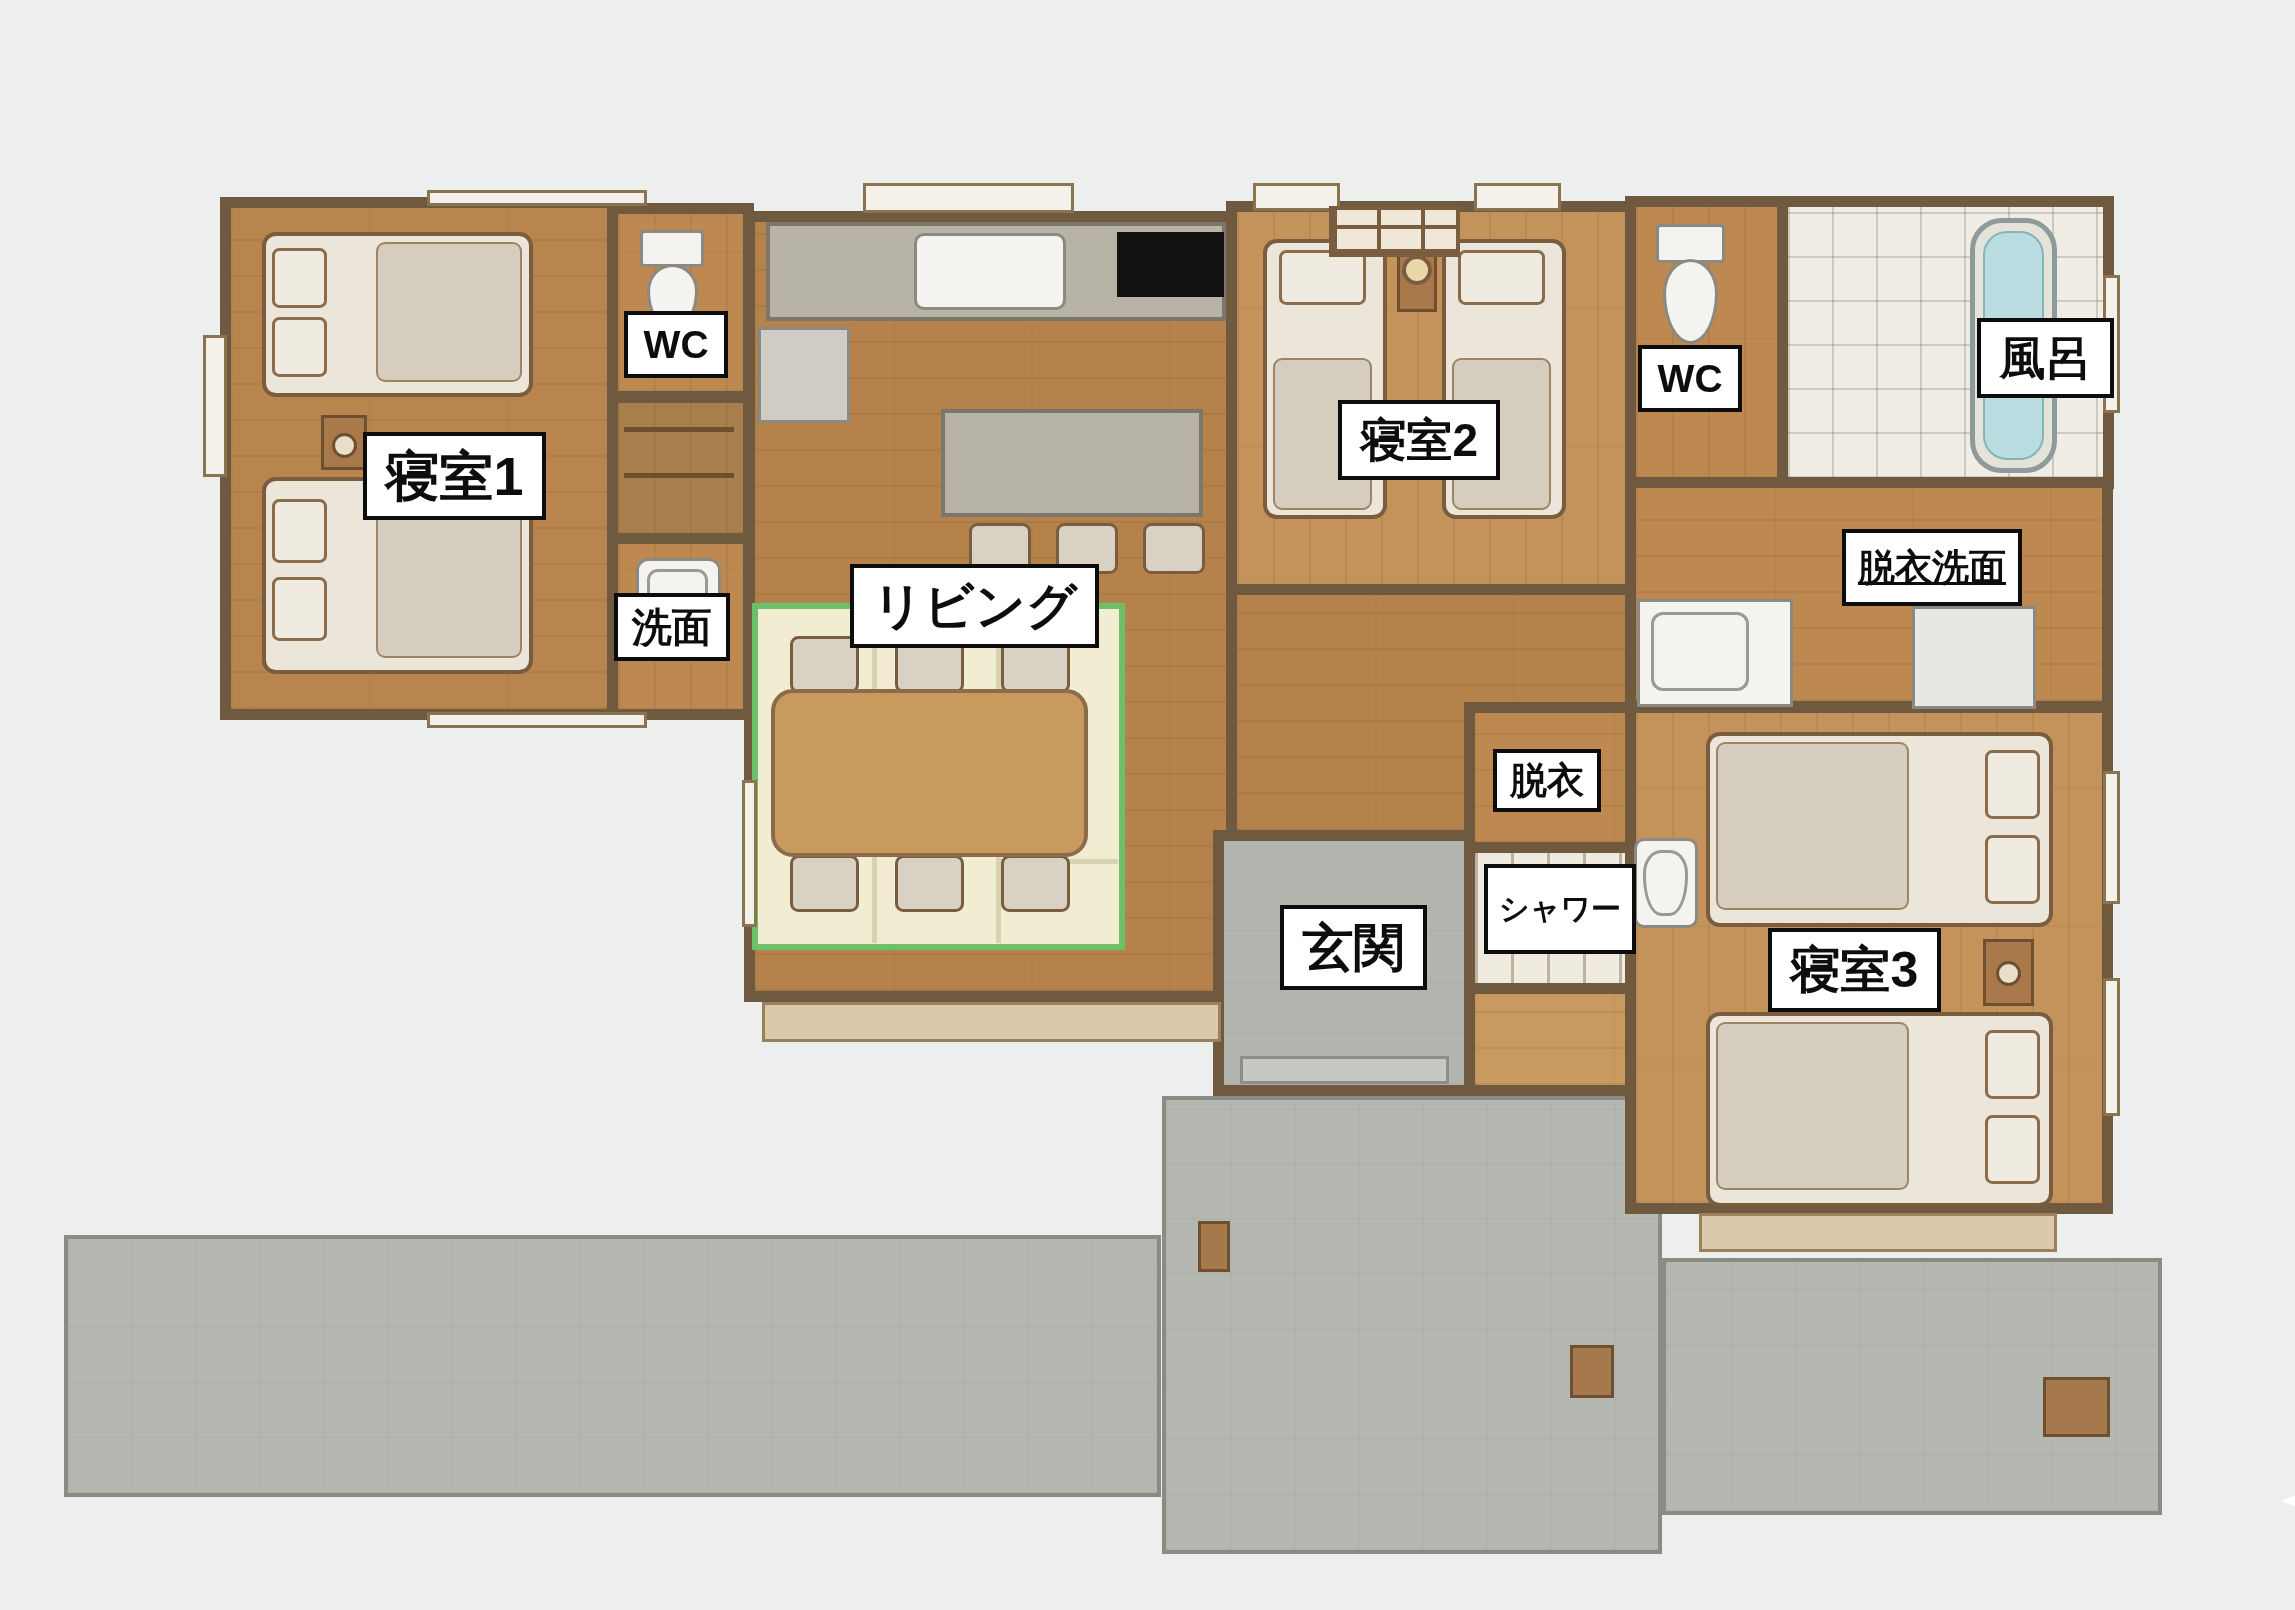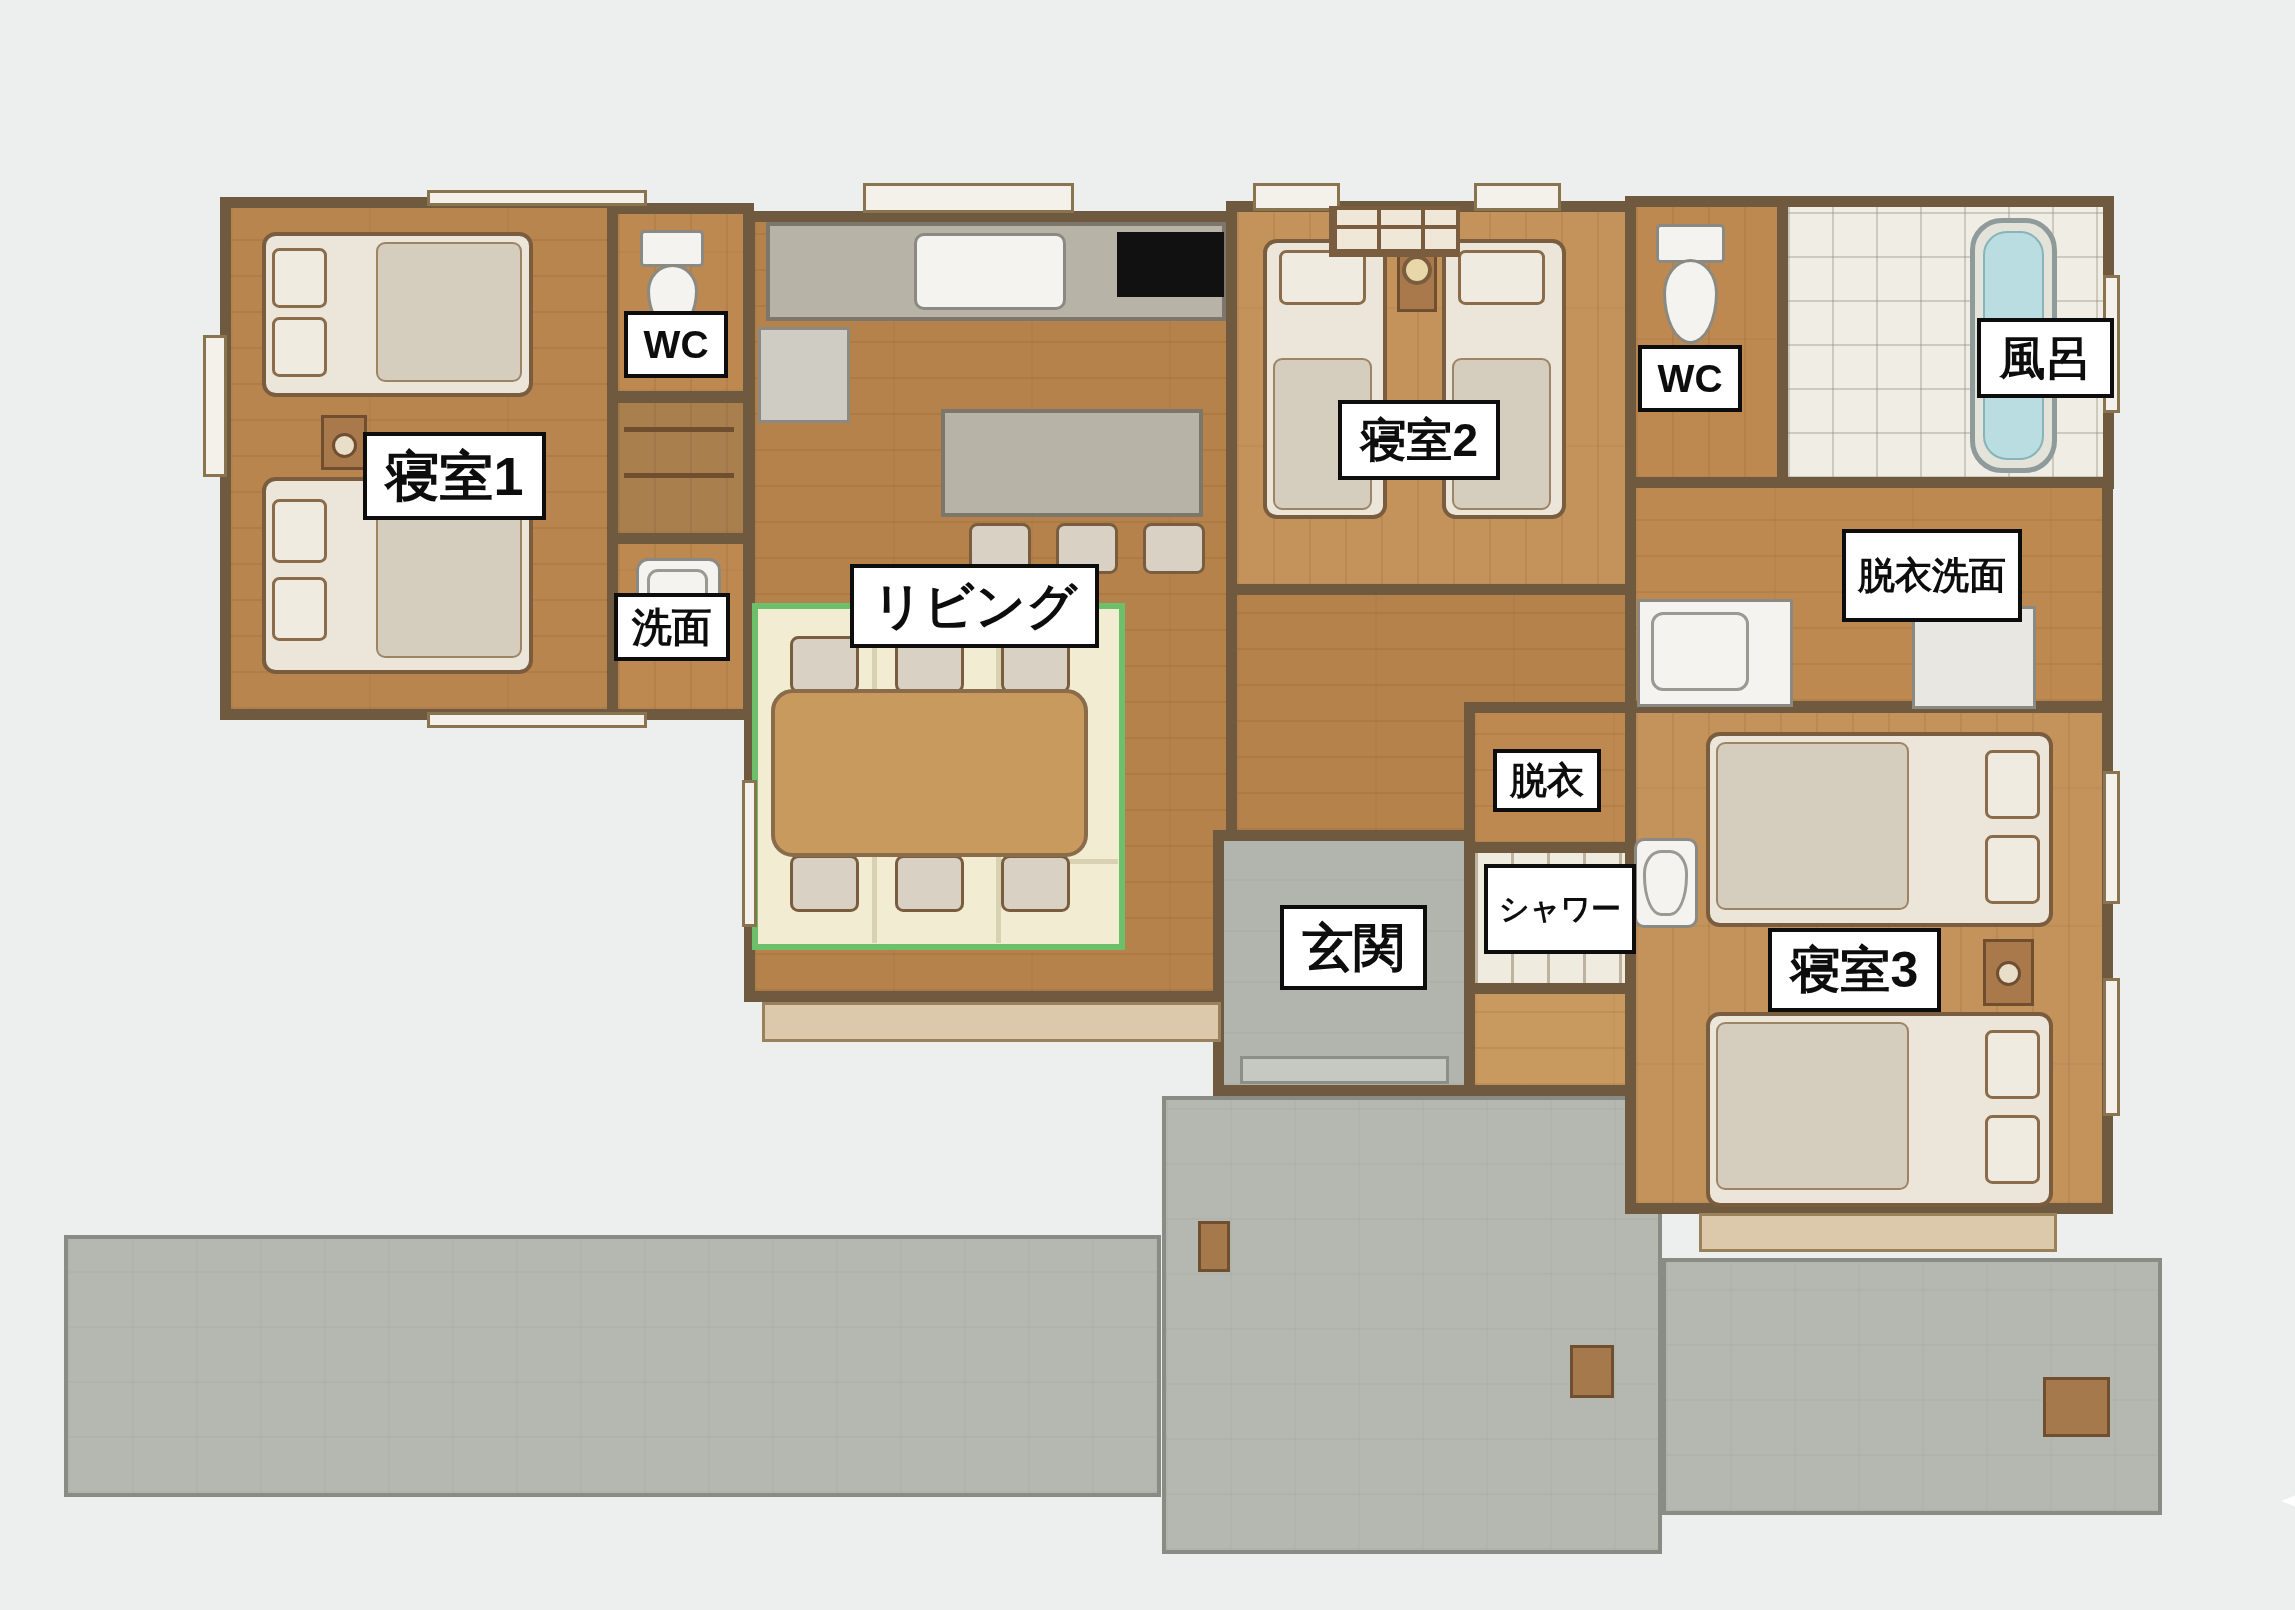--- a/index.html
+++ b/index.html
@@ -217,20 +217,20 @@
   <div class="knob" style="left:10px;top:19px;"></div>
 </div>
 
 <div class="label" style="left:363px;top:432px;font-size:54px;">寝室1</div>
 <div class="label" style="left:624px;top:311px;font-size:39px;padding:10px 15.6px;">WC</div>
 <div class="label" style="left:614px;top:593px;font-size:40px;padding:10px 13.8px;">洗面</div>
 <div class="label" style="left:850px;top:564px;font-size:50px;">リビング</div>
 <div class="label" style="left:1338px;top:400px;font-size:46px;">寝室2</div>
 <div class="label" style="left:1638px;top:345px;font-size:39px;padding:10px 15.6px;">WC</div>
 <div class="label" style="left:1937px;top:318px;font-size:46px;margin-left:40px;">風呂</div>
-<div class="label" style="left:1842px;top:529px;font-size:37px;padding:24px 12px;">脱衣洗面</div>
+<div class="label" style="left:1842px;top:529px;font-size:37px;padding:16px 12px;text-decoration:underline;">脱衣洗面</div>
 <div class="label" style="left:1493px;top:749px;font-size:37px;padding:9.2px 13px;">脱衣</div>
 <div class="label" style="left:1484px;top:864px;font-size:30px;padding:26px 11px;">シャワー</div>
 <div class="label" style="left:1280px;top:905px;font-size:51px;">玄関</div>
 <div class="label" style="left:1768px;top:928px;font-size:50px;">寝室3</div>
 
 <div class="sparkle" style="left:2281px;top:1453px;width:76px;height:96px;"></div>
 
 
 </body></html>

